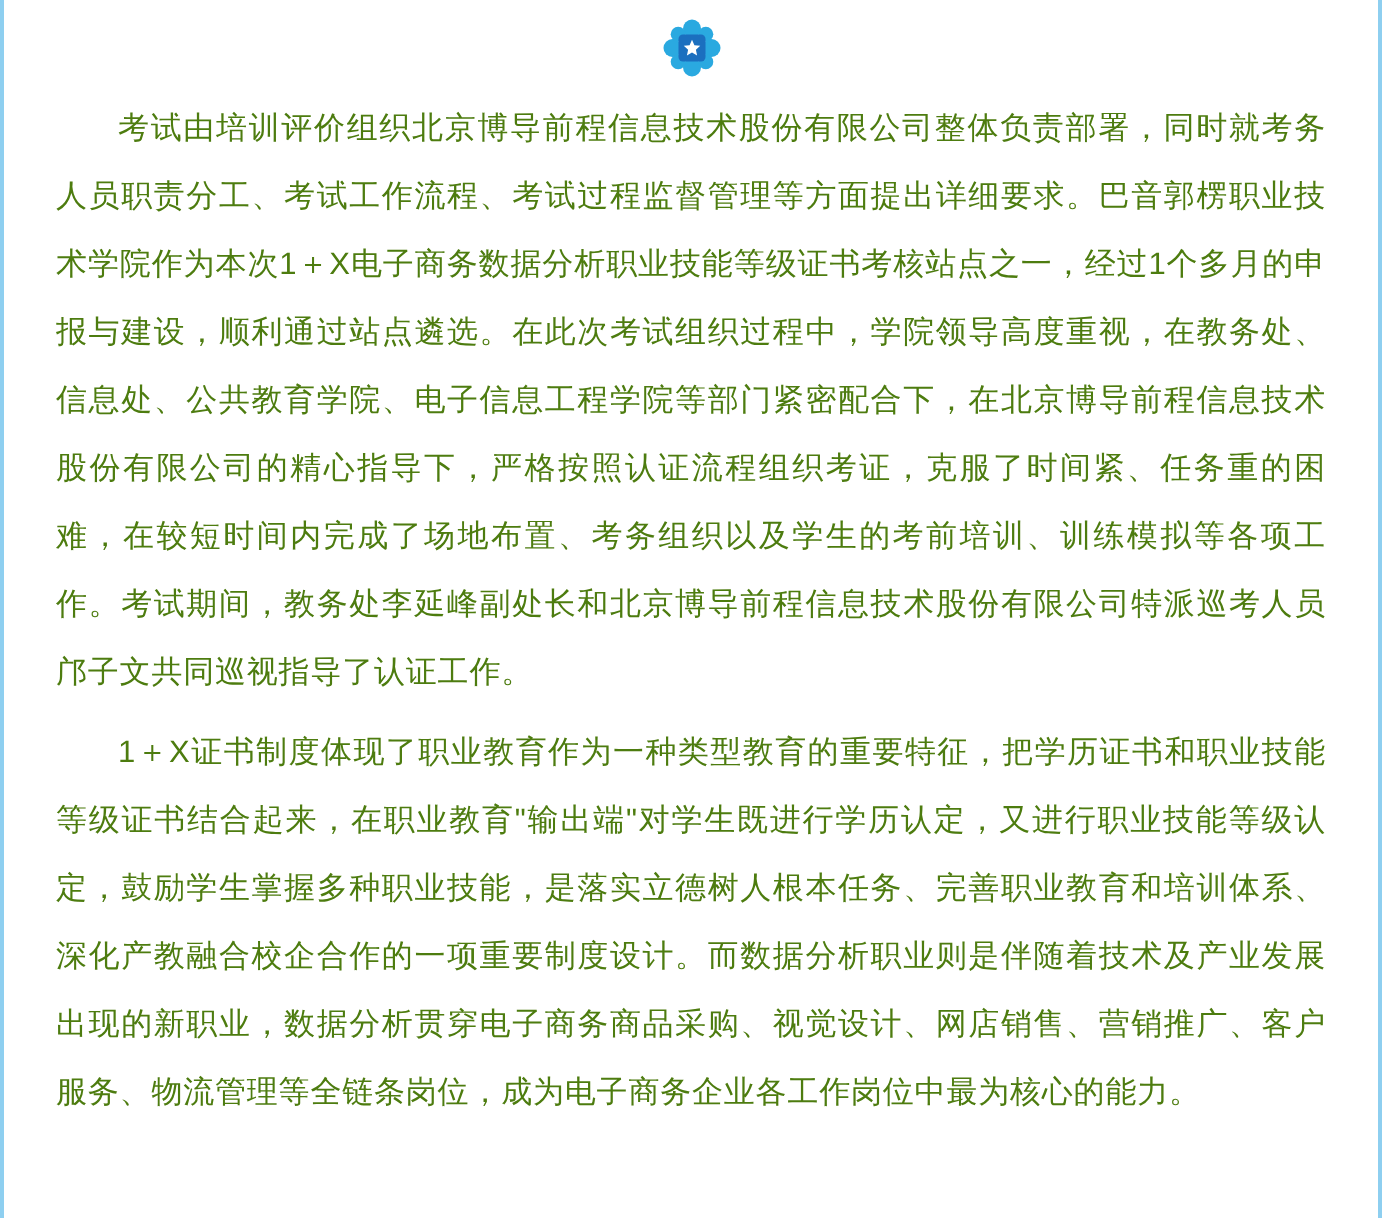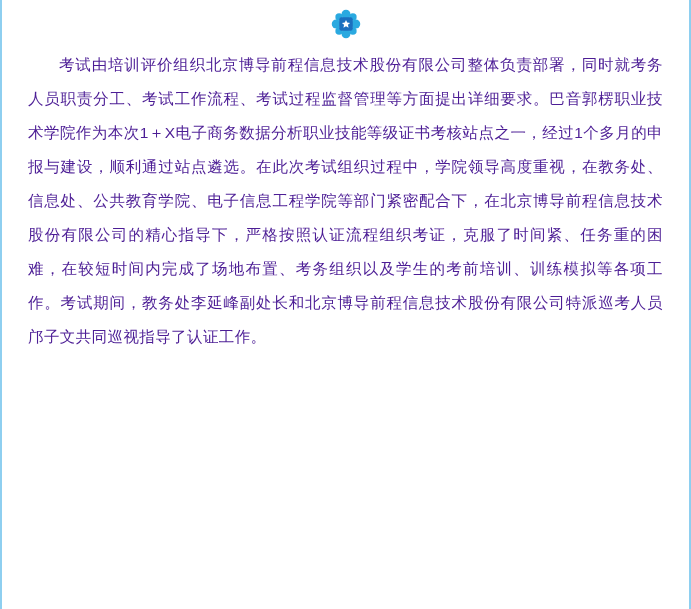--- a/index.html
+++ b/index.html
@@ -34,21 +34,21 @@
     display: block;
   }
   .content {
     padding: 0 26px 0 26px;
   }
   p.para {
     margin: 0 0 6px 0;
     text-indent: 2em;
     font-size: 15.5px;
     line-height: 34px;
-    color: #4c1d95;
+    color: #4d7c0f;
     text-align: justify;
     text-justify: inter-ideograph;
     letter-spacing: 0.4px;
     font-family: "Liberation Sans", sans-serif;
   }
   p.para:last-child {
     margin-bottom: 0;
   }
 </style>
 </head>
@@ -68,15 +68,16 @@
         <circle cx="10.8" cy="29.2" r="5"></circle>
         <circle cx="29.2" cy="29.2" r="5"></circle>
       </g>
       <rect x="11" y="11" width="18" height="18" rx="3" fill="#1b6fbf"></rect>
       <path d="M20 14.5 l1.6 3.6 3.9 .4 -2.9 2.6 .8 3.9 -3.4-2 -3.4 2 .8-3.9 -2.9-2.6 3.9-.4z" fill="#ffffff"></path>
     </svg>
   </div>
 
   <div class="content">
     <p class="para">考试由培训评价组织北京博导前程信息技术股份有限公司整体负责部署，同时就考务人员职责分工、考试工作流程、考试过程监督管理等方面提出详细要求。巴音郭楞职业技术学院作为本次1＋X电子商务数据分析职业技能等级证书考核站点之一，经过1个多月的申报与建设，顺利通过站点遴选。在此次考试组织过程中，学院领导高度重视，在教务处、信息处、公共教育学院、电子信息工程学院等部门紧密配合下，在北京博导前程信息技术股份有限公司的精心指导下，严格按照认证流程组织考证，克服了时间紧、任务重的困难，在较短时间内完成了场地布置、考务组织以及学生的考前培训、训练模拟等各项工作。考试期间，教务处李延峰副处长和北京博导前程信息技术股份有限公司特派巡考人员邝子文共同巡视指导了认证工作。</p>
+    <p class="para">1＋X证书制度体现了职业教育作为一种类型教育的重要特征，把学历证书和职业技能等级证书结合起来，在职业教育"输出端"对学生既进行学历认定，又进行职业技能等级认定，鼓励学生掌握多种职业技能，是落实立德树人根本任务、完善职业教育和培训体系、深化产教融合校企合作的一项重要制度设计。而数据分析职业则是伴随着技术及产业发展出现的新职业，数据分析贯穿电子商务商品采购、视觉设计、网店销售、营销推广、客户服务、物流管理等全链条岗位，成为电子商务企业各工作岗位中最为核心的能力。</p>
   </div>
 
 </div>
 
 </body></html>

